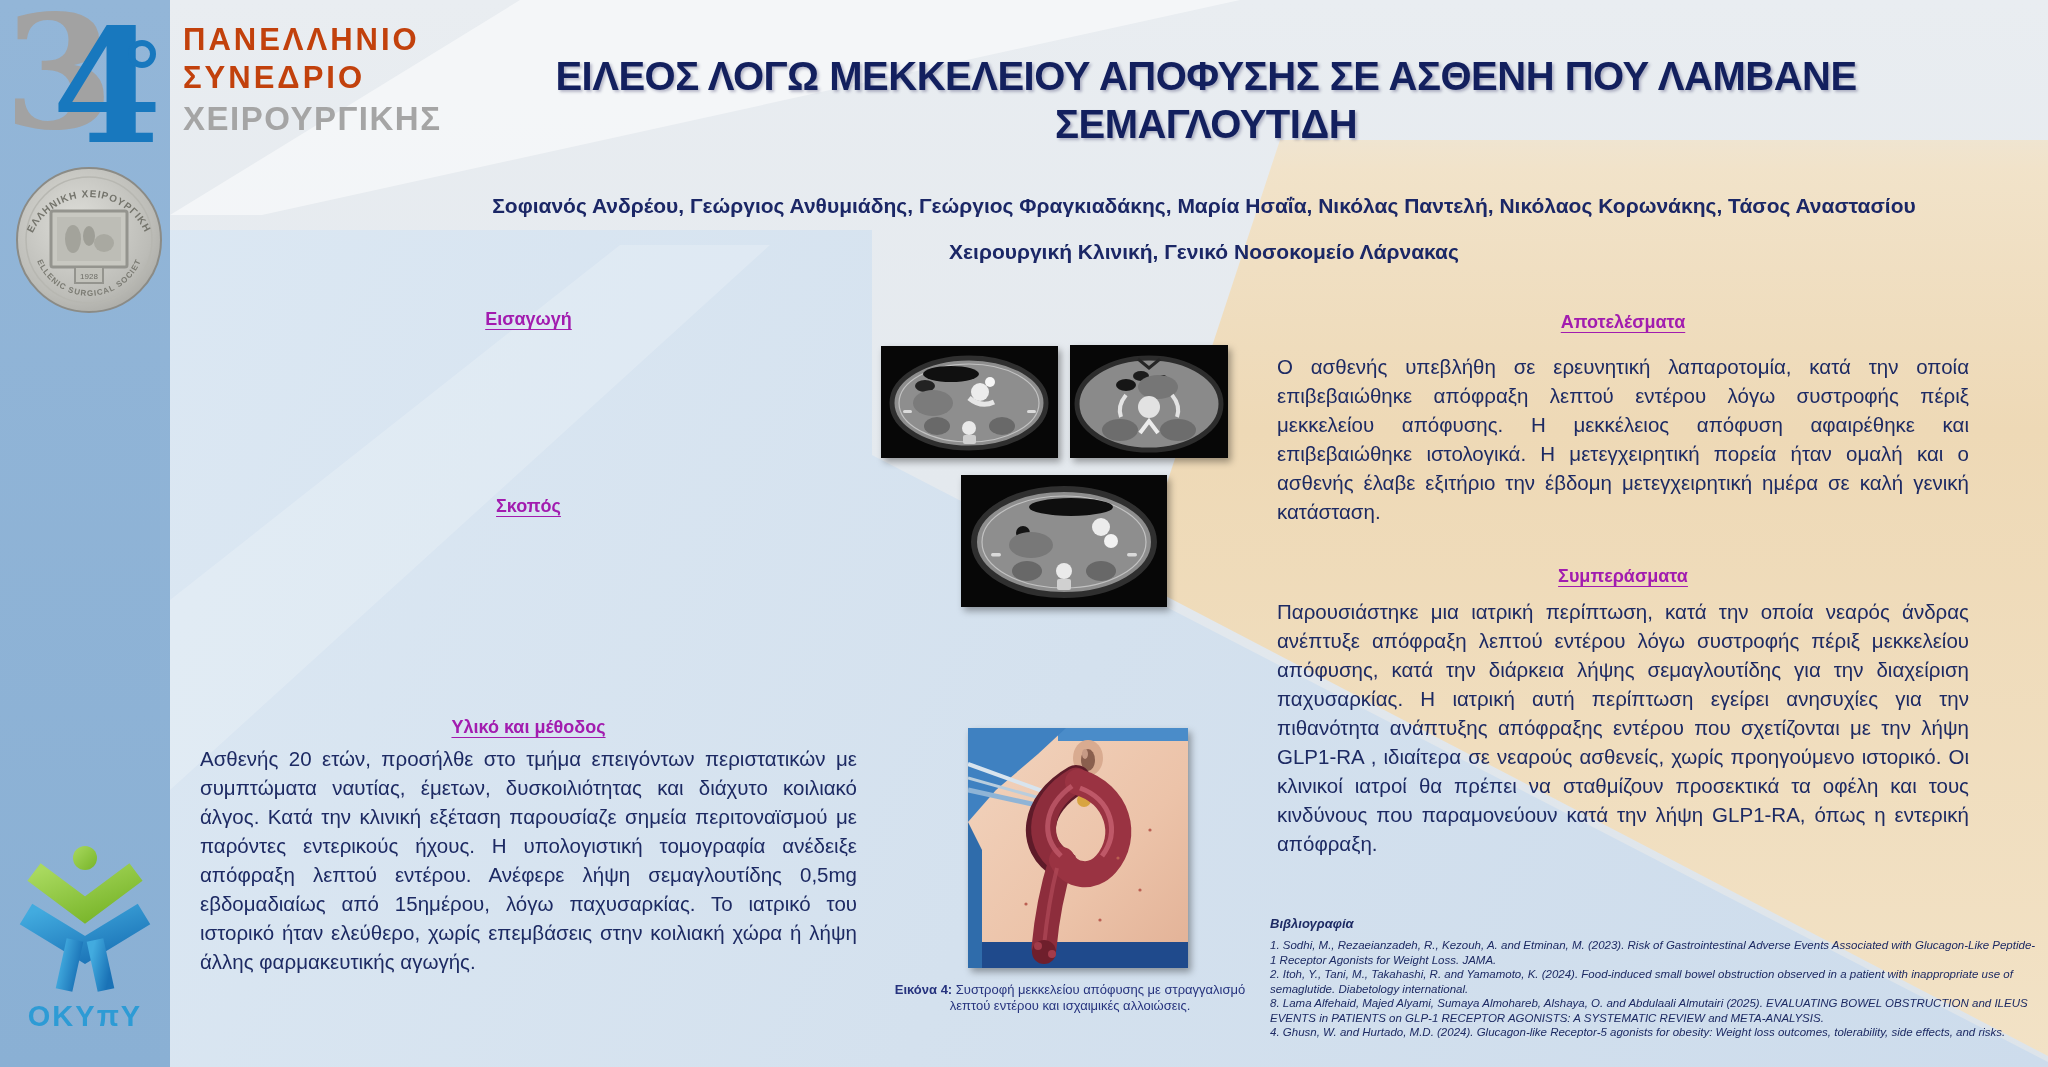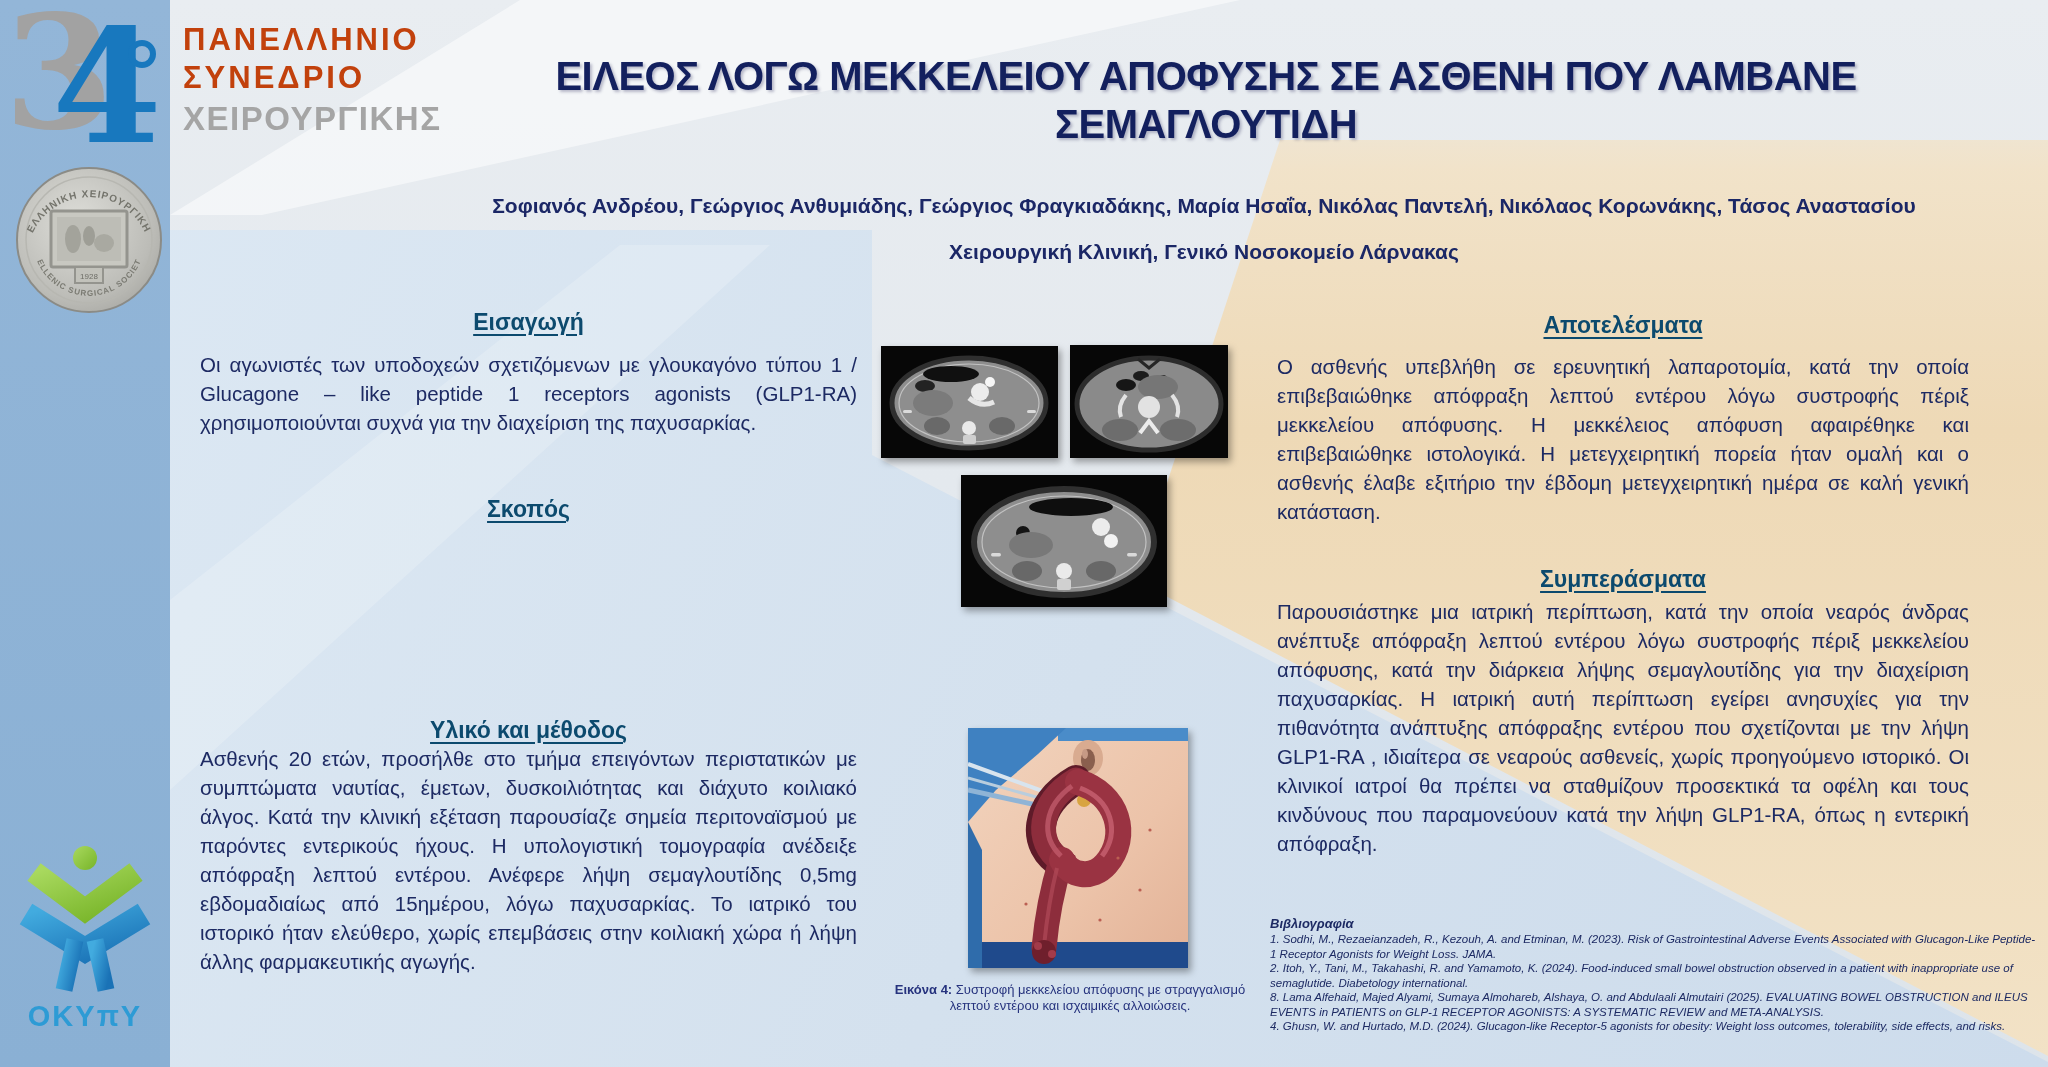--- a/index.html
+++ b/index.html
@@ -33,31 +33,31 @@
   .congress .boldgray{font-size:33px;color:#a5a5a5;letter-spacing:1.5px;font-weight:bold;margin-top:9px;}
 
   .poster-title{
     position:absolute;left:400px;top:52px;width:1612px;text-align:center;
     font-size:40px;font-weight:bold;line-height:48px;color:#13205e;
     text-shadow:2px 2px 3px rgba(40,40,90,.3);letter-spacing:-.5px;
   }
   .authors{position:absolute;left:352px;top:194px;width:1704px;text-align:center;font-size:21px;font-weight:bold;color:#1b2766;}
   .affiliation{position:absolute;left:352px;top:240px;width:1704px;text-align:center;font-size:21px;font-weight:bold;color:#1b2766;}
 
-  .sec-head{position:absolute;text-align:center;font-size:23px;font-weight:bold;color:#0c4a6e;
+  .sec-head{position:absolute;text-align:center;font-size:18px;font-weight:bold;color:#a21caf;
     text-decoration:underline;text-underline-offset:4px;}
   .sec-body{position:absolute;font-size:20.5px;line-height:29px;color:#1d2a63;text-align:justify;}
   .colL{left:200px;width:657px;}
   .colR{left:1277px;width:692px;}
 
   .caption{position:absolute;text-align:center;font-size:13px;line-height:16px;color:#26337e;}
   .caption b{font-weight:bold;}
 
   .biblio{position:absolute;left:1270px;top:916px;width:770px;font-style:italic;color:#1d2a63;}
-  .biblio-head{font-size:13px;font-weight:bold;margin-bottom:1px;}
+  .biblio-head{font-size:13px;font-weight:bold;margin-bottom:7px;}
   .biblio-item{font-size:11.5px;line-height:14.5px;}
 
   .fig{position:absolute;box-shadow:3px 4px 7px rgba(0,0,0,.35);}
   svg{display:block;}
 
   .okypy-label{position:absolute;left:14px;top:1000px;width:142px;text-align:center;
     font-size:29px;font-weight:bold;color:#2d9bd5;letter-spacing:2px;}
 </style>
 </head>
 <body>
@@ -128,21 +128,20 @@
     <div class="thin">ΠΑΝΕΛΛΗΝΙΟ</div>
     <div class="thin">ΣΥΝΕΔΡΙΟ</div>
     <div class="boldgray">ΧΕΙΡΟΥΡΓΙΚΗΣ</div>
   </div>
 
   <div class="poster-title">ΕΙΛΕΟΣ ΛΟΓΩ ΜΕΚΚΕΛΕΙΟΥ ΑΠΟΦΥΣΗΣ ΣΕ ΑΣΘΕΝΗ ΠΟΥ ΛΑΜΒΑΝΕ ΣΕΜΑΓΛΟΥΤΙΔΗ</div>
   <div class="authors">Σοφιανός Ανδρέου, Γεώργιος Ανθυμιάδης, Γεώργιος Φραγκιαδάκης, Μαρία Ησαΐα, Νικόλας Παντελή, Νικόλαος Κορωνάκης, Τάσος Αναστασίου</div>
   <div class="affiliation">Χειρουργική Κλινική, Γενικό Νοσοκομείο Λάρνακας</div>
 
   <div class="sec-head colL" style="top:309px;">Εισαγωγή</div>
-  <div class="sec-body colL" style="top:350px;">Οι αγωνιστές των υποδοχεών σχετιζόμενων με γλουκαγόνο τύπου 1 / Glucagone – like peptide 1 receptors agonists (GLP1-RA) χρησιμοποιούνται συχνά για την διαχείριση της παχυσαρκίας.</div>
 
   <div class="sec-head colL" style="top:496px;">Σκοπός</div>
 
   <div class="sec-head colL" style="top:717px;">Υλικό και μέθοδος</div>
   <div class="sec-body colL" style="top:744px;">Ασθενής 20 ετών, προσήλθε στο τμήμα επειγόντων περιστατικών με συμπτώματα ναυτίας, έμετων, δυσκοιλιότητας και διάχυτο κοιλιακό άλγος. Κατά την κλινική εξέταση παρουσίαζε σημεία περιτοναϊσμού με παρόντες εντερικούς ήχους. Η υπολογιστική τομογραφία ανέδειξε απόφραξη λεπτού εντέρου.  Ανέφερε λήψη σεμαγλουτίδης 0,5mg εβδομαδιαίως από 15ημέρου, λόγω παχυσαρκίας. Το ιατρικό του ιστορικό ήταν ελεύθερο, χωρίς επεμβάσεις στην κοιλιακή χώρα ή λήψη άλλης φαρμακευτικής αγωγής.</div>
 
   <div class="sec-head colR" style="top:312px;">Αποτελέσματα</div>
   <div class="sec-body colR" style="top:352px;">Ο ασθενής υπεβλήθη σε ερευνητική λαπαροτομία, κατά την οποία επιβεβαιώθηκε απόφραξη λεπτού εντέρου λόγω συστροφής πέριξ μεκκελείου απόφυσης. Η μεκκέλειος απόφυση αφαιρέθηκε και επιβεβαιώθηκε ιστολογικά. Η μετεγχειρητική πορεία ήταν ομαλή και ο ασθενής έλαβε εξιτήριο την έβδομη μετεγχειρητική ημέρα σε καλή γενική κατάσταση.</div>
 
   <div class="sec-head colR" style="top:566px;">Συμπεράσματα</div>

